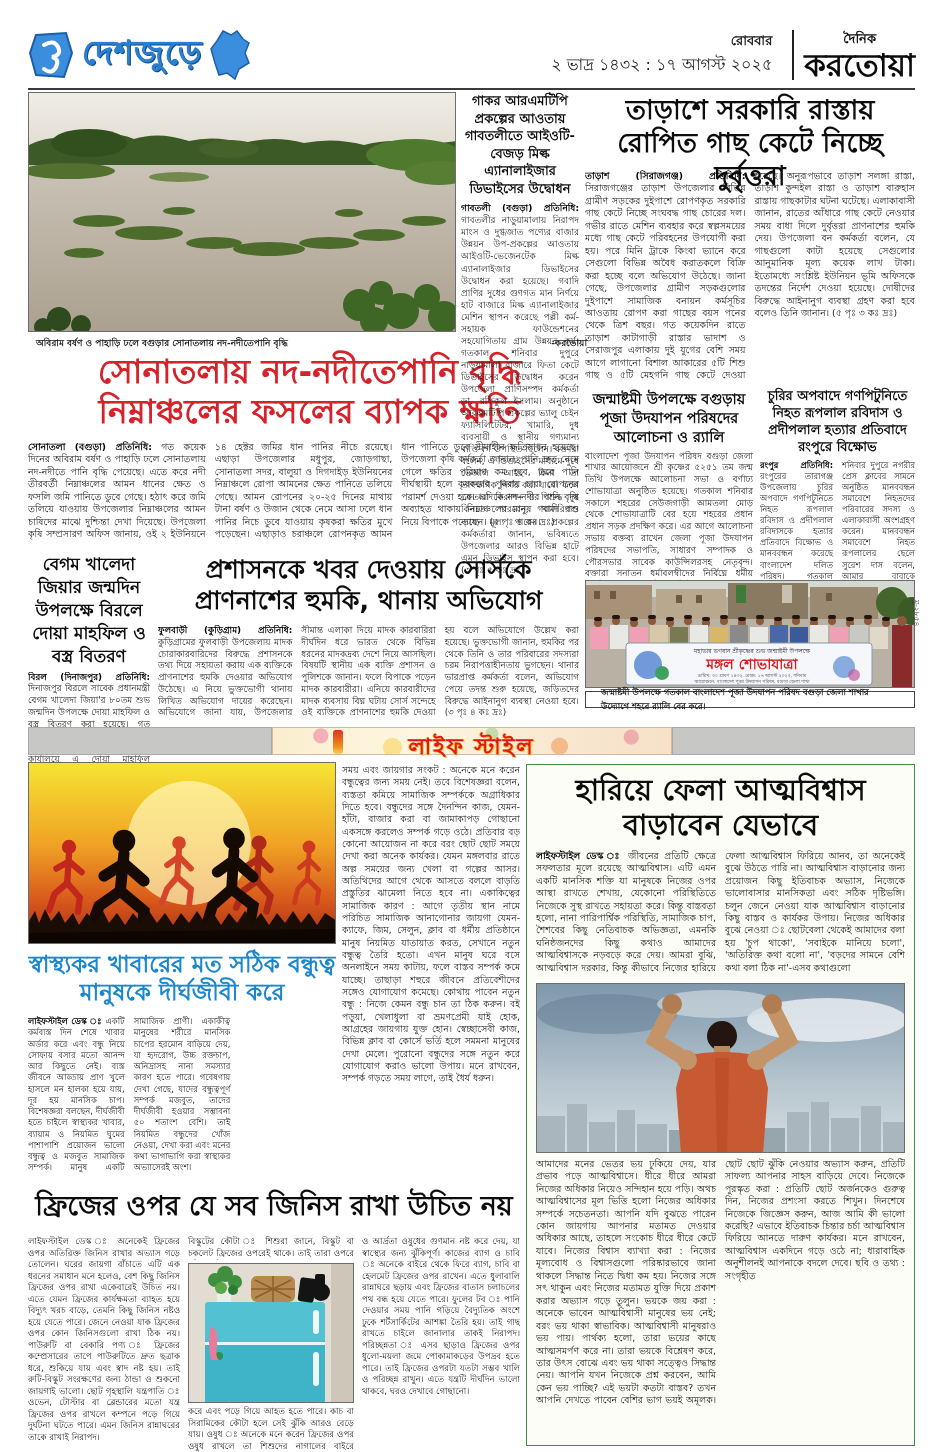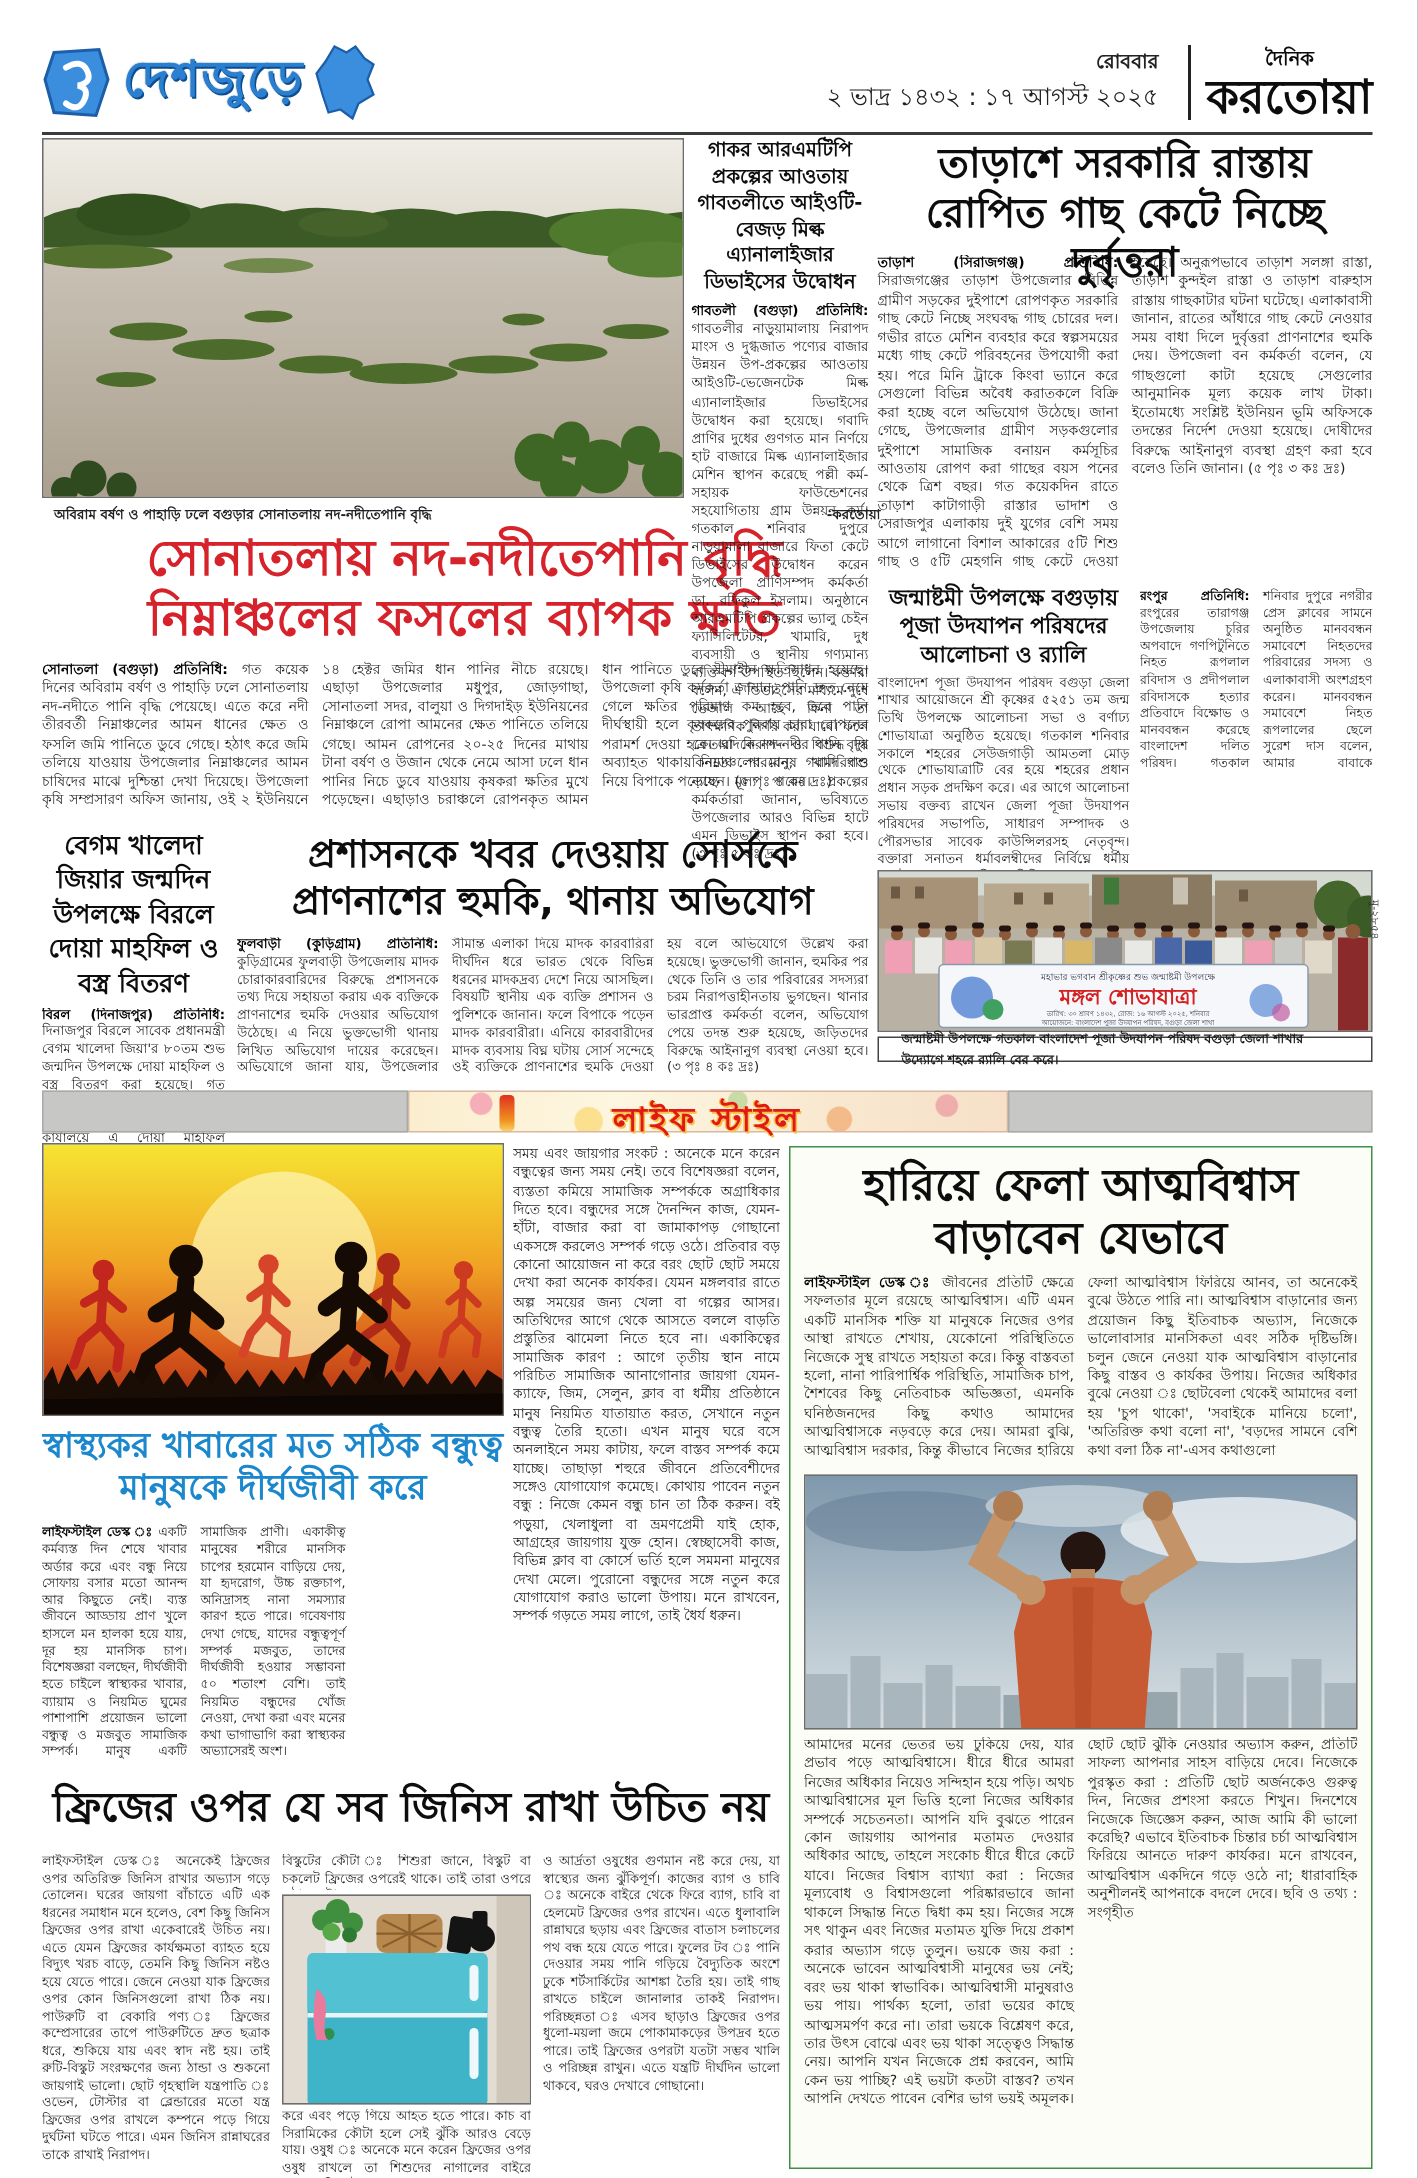--- a/index.html
+++ b/index.html
@@ -154,20 +154,21 @@
   <div class="abs bt cols3" style="left:158px;top:625px;width:421px;height:98px;font-size:8.8px;">
     <b>ফুলবাড়ী (কুড়িগ্রাম) প্রতিনিধি: </b><span>কুড়িগ্রামের ফুলবাড়ী উপজেলায় মাদক চোরাকারবারিদের বিরুদ্ধে প্রশাসনকে তথ্য দিয়ে সহায়তা করায় এক ব্যক্তিকে প্রাণনাশের হুমকি দেওয়ার অভিযোগ উঠেছে। এ নিয়ে ভুক্তভোগী থানায় লিখিত অভিযোগ দায়ের করেছেন। অভিযোগে জানা যায়, উপজেলার সীমান্ত এলাকা দিয়ে মাদক কারবারিরা দীর্ঘদিন ধরে ভারত থেকে বিভিন্ন ধরনের মাদকদ্রব্য দেশে নিয়ে আসছিল। বিষয়টি স্থানীয় এক ব্যক্তি প্রশাসন ও পুলিশকে জানান। ফলে বিপাকে পড়েন মাদক কারবারীরা। এনিয়ে কারবারীদের মাদক ব্যবসায় বিঘ্ন ঘটায় সোর্স সন্দেহে ওই ব্যক্তিকে প্রাণনাশের হুমকি দেওয়া হয় বলে অভিযোগে উল্লেখ করা হয়েছে। ভুক্তভোগী জানান, হুমকির পর থেকে তিনি ও তার পরিবারের সদস্যরা চরম নিরাপত্তাহীনতায় ভুগছেন। থানার ভারপ্রাপ্ত কর্মকর্তা বলেন, অভিযোগ পেয়ে তদন্ত শুরু হয়েছে, জড়িতদের বিরুদ্ধে আইনানুগ ব্যবস্থা নেওয়া হবে। (৩ পৃঃ ৪ কঃ দ্রঃ)</span>
   </div>
 
   <div class="abs" style="left:585px;top:390px;width:168px;height:184px;">
     <div class="hl" style="font-size:14.5px;line-height:1.3;">জন্মাষ্টমী উপলক্ষে বগুড়ায় পূজা উদযাপন পরিষদের আলোচনা ও র‌্যালি</div>
     <div class="bt" style="margin-top:4px;font-size:8.8px;">বাংলাদেশ পূজা উদযাপন পরিষদ বগুড়া জেলা শাখার আয়োজনে শ্রী কৃষ্ণের ৫২৫১ তম জন্ম তিথি উপলক্ষে আলোচনা সভা ও বর্ণাঢ্য শোভাযাত্রা অনুষ্ঠিত হয়েছে। গতকাল শনিবার সকালে শহরের সেউজগাড়ী আমতলা মোড় থেকে শোভাযাত্রাটি বের হয়ে শহরের প্রধান প্রধান সড়ক প্রদক্ষিণ করে। এর আগে আলোচনা সভায় বক্তব্য রাখেন জেলা পূজা উদযাপন পরিষদের সভাপতি, সাধারণ সম্পাদক ও পৌরসভার সাবেক কাউন্সিলরসহ নেতৃবৃন্দ। বক্তারা সনাতন ধর্মাবলম্বীদের নির্বিঘ্নে ধর্মীয় অনুষ্ঠান পালনের পরিবেশ নিশ্চিত করার আহ্বান জানান। অনুষ্ঠানে জেলার বিভিন্ন মন্দির কমিটির নেতৃবৃন্দ ও ভক্তরা অংশগ্রহণ করেন। (৬ পৃঃ ৪ কঃ দ্রঃ)</div>
   </div>
 
   <div class="abs" style="left:760px;top:388px;width:155px;height:188px;">
+    <div class="hl" style="font-size:13px;line-height:1.3;">চুরির অপবাদে গণপিটুনিতে নিহত রূপলাল রবিদাস ও প্রদীপলাল হত্যার প্রতিবাদে রংপুরে বিক্ষোভ</div>
     <div class="bt cols2" style="margin-top:4px;font-size:8.3px;height:124px;">
       <b>রংপুর প্রতিনিধি: </b><span>রংপুরের তারাগঞ্জ উপজেলায় চুরির অপবাদে গণপিটুনিতে নিহত রূপলাল রবিদাস ও প্রদীপলাল রবিদাসকে হত্যার প্রতিবাদে বিক্ষোভ ও মানববন্ধন করেছে বাংলাদেশ দলিত পরিষদ। গতকাল শনিবার দুপুরে নগরীর প্রেস ক্লাবের সামনে অনুষ্ঠিত মানববন্ধন সমাবেশে নিহতদের পরিবারের সদস্য ও এলাকাবাসী অংশগ্রহণ করেন। মানববন্ধন সমাবেশে নিহত রূপলালের ছেলে সুরেশ দাস বলেন, আমার বাবাকে অন্যায়ভাবে পিটিয়ে হত্যা করা হয়েছে, আমরা এ হত্যার সুষ্ঠু বিচার চাই। বক্তারা দ্রুত সময়ের মধ্যে দোষীদের গ্রেফতার করে দৃষ্টান্তমূলক শাস্তির দাবি জানান। সমাবেশ শেষে একটি বিক্ষোভ মিছিল নগরীর প্রধান সড়ক প্রদক্ষিণ করে। (৫ পৃঃ ৫ কঃ দ্রঃ)</span>
     </div>
   </div>
 
   <div class="abs photo-frame" style="left:585px;top:580px;width:330px;height:108px;">
     <svg viewBox="0 0 330 108" width="330" height="108">
       <rect width="330" height="108" fill="#b9b2a4"></rect>
       <rect width="330" height="16" fill="#d4dad2"></rect>
       <rect x="0" y="4" width="66" height="34" fill="#a89277"></rect>

